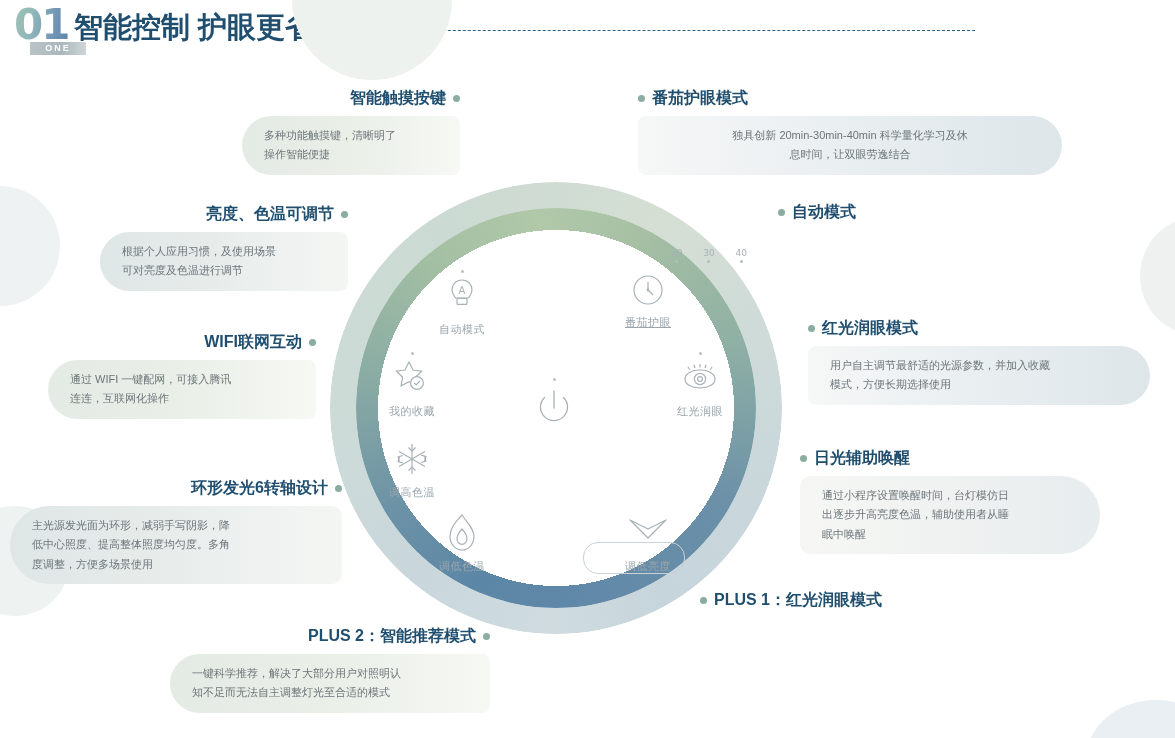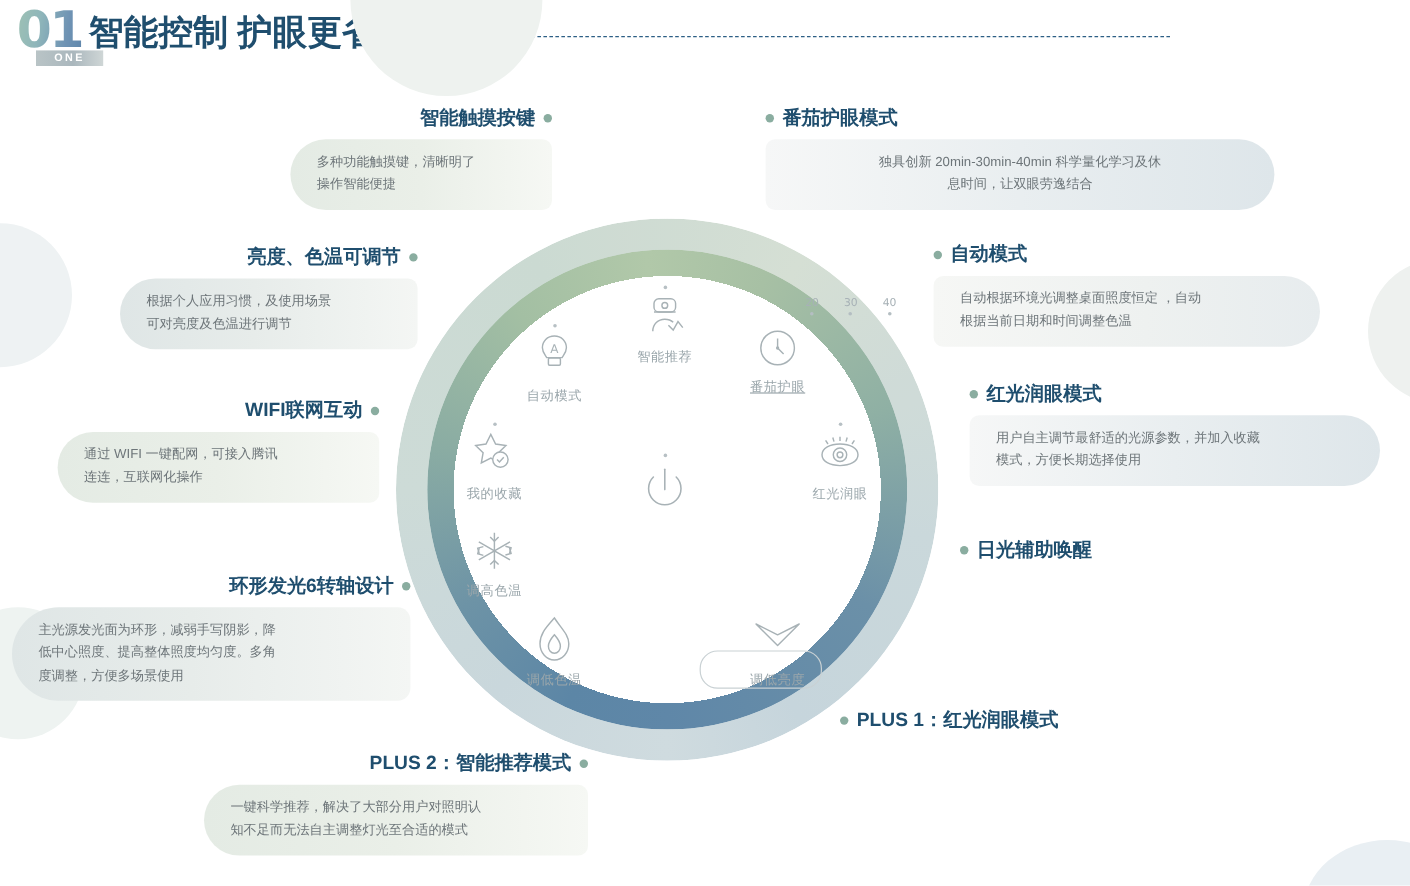--- a/index.html
+++ b/index.html
@@ -178,33 +178,20 @@
     <span class="glyph">
       <svg width="36" height="40" viewBox="0 0 36 40" fill="none" stroke="#a8b2b6" stroke-width="1.2">
         <path d="M18 5c-6 0-10 4.4-10 9.8 0 4 2.4 6.2 3.6 8.2h12.8C25.6 21 28 18.8 28 14.8 28 9.4 24 5 18 5z"></path>
         <rect x="13" y="23.4" width="10" height="6" rx="1"></rect>
         <text x="18" y="19" font-size="10" fill="#a8b2b6" stroke="none" text-anchor="middle" font-family="DejaVu Sans, sans-serif">A</text>
       </svg>
     </span>
     <span class="dial-label">自动模式</span>
   </div>
 
-  <div class="dial-item p-smart">
-    <span class="dot-top"></span>
-    <span class="glyph">
-      <svg width="44" height="42" viewBox="0 0 44 42" fill="none" stroke="#a8b2b6" stroke-width="1.2">
-        <rect x="13" y="6" width="18" height="11" rx="4"></rect>
-        <circle cx="22" cy="11.5" r="2.4"></circle>
-        <path d="M13 17h18"></path>
-        <path d="M12 33c0-6 4.4-10 10-10 3 0 5.4 1 7 2.6"></path>
-        <path d="M25 28l4 4 4-7 4 5"></path>
-      </svg>
-    </span>
-    <span class="dial-label">智能推荐</span>
-  </div>
 
   <div class="tomato-scale">
     <span class="tick"><span>20</span><i></i></span>
     <span class="tick"><span>30</span><i></i></span>
     <span class="tick"><span>40</span><i></i></span>
   </div>
 
   <div class="dial-item p-tomato">
     <span class="glyph">
       <svg width="40" height="42" viewBox="0 0 40 42" fill="none" stroke="#a8b2b6" stroke-width="1.2">
@@ -337,36 +324,36 @@
     <span>番茄护眼模式</span>
   </div>
   <div class="co-body nowrapbody">独具创新 20min-30min-40min 科学量化学习及休<br>息时间，让双眼劳逸结合</div>
 </div>
 
 <div class="callout right" id="co-mode">
   <div class="co-head">
     <span class="co-bullet"></span>
     <span>自动模式</span>
   </div>
-  <div class="co-body">自动根据环境光调整桌面照度恒定 ，自动<br>根据当前日期和时间调整色温</div>
 </div>
 
 <div class="callout right rblue" id="co-fav">
   <div class="co-head">
     <span class="co-bullet"></span>
     <span>红光润眼模式</span>
   </div>
   <div class="co-body">用户自主调节最舒适的光源参数，并加入收藏<br>模式，方便长期选择使用</div>
 </div>
 
 <div class="callout right" id="co-wake">
   <div class="co-head">
     <span class="co-bullet"></span>
     <span>日光辅助唤醒</span>
   </div>
+  <div class="co-body">通过小程序设置唤醒时间，台灯模仿日<br>出逐步升高亮度色温，辅助使用者从睡<br>眠中唤醒</div>
 </div>
 
 <div class="callout right rblue" id="co-plus1">
   <div class="co-head">
     <span class="co-bullet"></span>
     <span>PLUS 1：红光润眼模式</span>
   </div>
 </div>
 
 </body></html>

